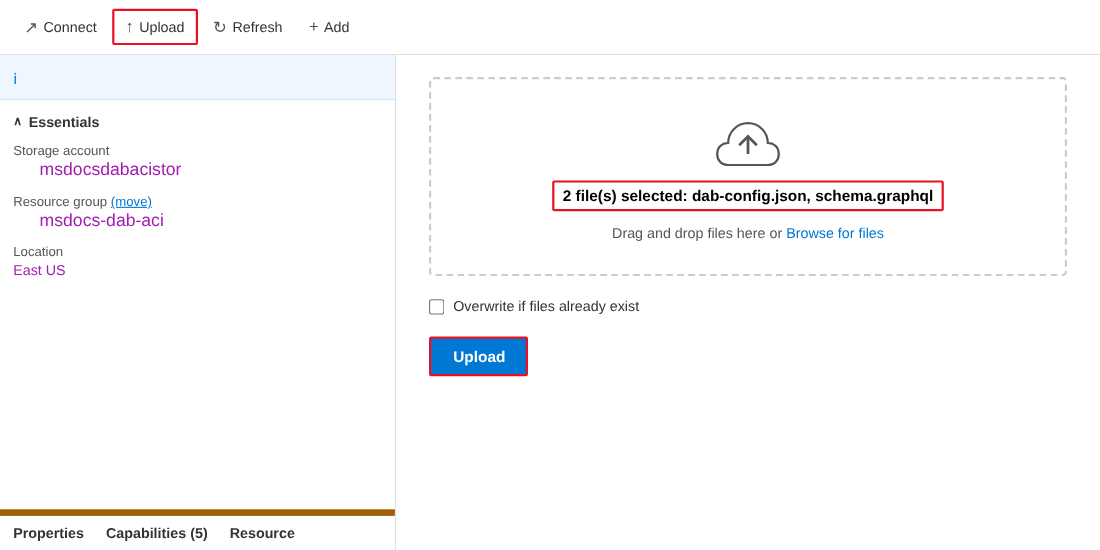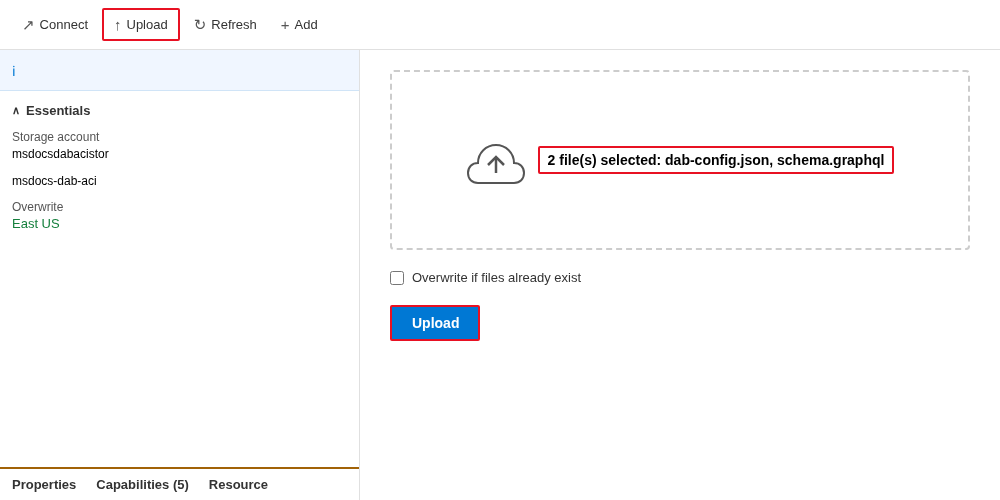--- a/index.html
+++ b/index.html
@@ -97,40 +97,41 @@
 
     .field-row {
       margin-bottom: 12px;
     }
     .field-label {
       font-size: 12px;
       color: #555;
       margin-bottom: 2px;
     }
     .field-value {
-      font-size: 12px;
-      color: #000000;
+      font-size: 16px;
+      color: #a21caf;
       text-decoration: none;
       cursor: pointer;
+      margin-left: 24px;
     }
     .field-value-plain {
       font-size: 13px;
-      color: #15803d;
+      color: #a21caf;
     }
     .move-link {
       color: #0078d4;
       text-decoration: underline;
       cursor: pointer;
       font-size: 12px;
     }
 
     
     .bottom-tabs {
       display: flex;
-      border-top: 2px solid #a16207;
+      border-top: 6px solid #a16207;
       padding: 8px 12px;
       gap: 20px;
     }
     .bottom-tab {
       font-size: 13px;
       font-weight: 600;
       color: #333;
       cursor: pointer;
     }
 
@@ -142,23 +143,22 @@
       flex-direction: column;
       gap: 20px;
     }
 
     
     .drop-zone {
       border: 2px dashed #ccc;
       border-radius: 4px;
       padding: 30px 20px;
       display: flex;
-      flex-direction: row;
+      flex-direction: column;
       align-items: center;
-      justify-content: center;
       gap: 12px;
       min-height: 180px;
     }
 
     .cloud-icon-svg {
       width: 60px;
       height: 50px;
     }
 
     .selected-files-label {
@@ -246,25 +246,30 @@
         <span class="chevron-icon">∧</span>
         <span>Essentials</span>
       </div>
 
       <div class="field-row">
         <div class="field-label">Storage account</div>
         <a class="field-value">msdocsdabacistor</a>
       </div>
 
       <div class="field-row">
+        <div class="field-label">
+          <span>Resource group</span>
+          <span> </span>
+          <span class="move-link">(move)</span>
+        </div>
         <a class="field-value">msdocs-dab-aci</a>
       </div>
 
       <div class="field-row">
-        <div class="field-label">Overwrite</div>
+        <div class="field-label">Location</div>
         <div class="field-value-plain">East US</div>
       </div>
     </div>
 
     <div style="flex:1"></div>
 
     <div class="bottom-tabs">
       <span class="bottom-tab">Properties</span>
       <span class="bottom-tab">Capabilities (5)</span>
       <span class="bottom-tab">Resource</span>
@@ -276,20 +281,25 @@
     <div class="drop-zone">
 
       <svg class="cloud-icon-svg" viewBox="0 0 60 50" fill="none" xmlns="http://www.w3.org/2000/svg">
         <path d="M30 10 C20 10 12 18 12 28 C6 28 2 32 2 38 C2 44 6 48 12 48 L48 48 C54 48 58 44 58 38 C58 32 54 28 48 28 C48 18 40 10 30 10 Z" stroke="#555" stroke-width="2" fill="none"></path>
         <line x1="30" y1="22" x2="30" y2="38" stroke="#555" stroke-width="2.5"></line>
         <polyline points="22,30 30,22 38,30" stroke="#555" stroke-width="2.5" fill="none"></polyline>
       </svg>
 
       <div class="selected-files-label">2 file(s) selected: dab-config.json, schema.graphql</div>
 
+      <div class="drag-drop-text">
+        <span>Drag and drop files here  or</span>
+        <span> </span>
+        <a class="browse-link">Browse for files</a>
+      </div>
     </div>
 
     <div class="overwrite-row">
       <input type="checkbox" class="overwrite-checkbox" style="">
       <label class="overwrite-label">Overwrite if files already exist</label>
     </div>
 
     <div>
       <button class="upload-action-btn">Upload</button>
     </div>

